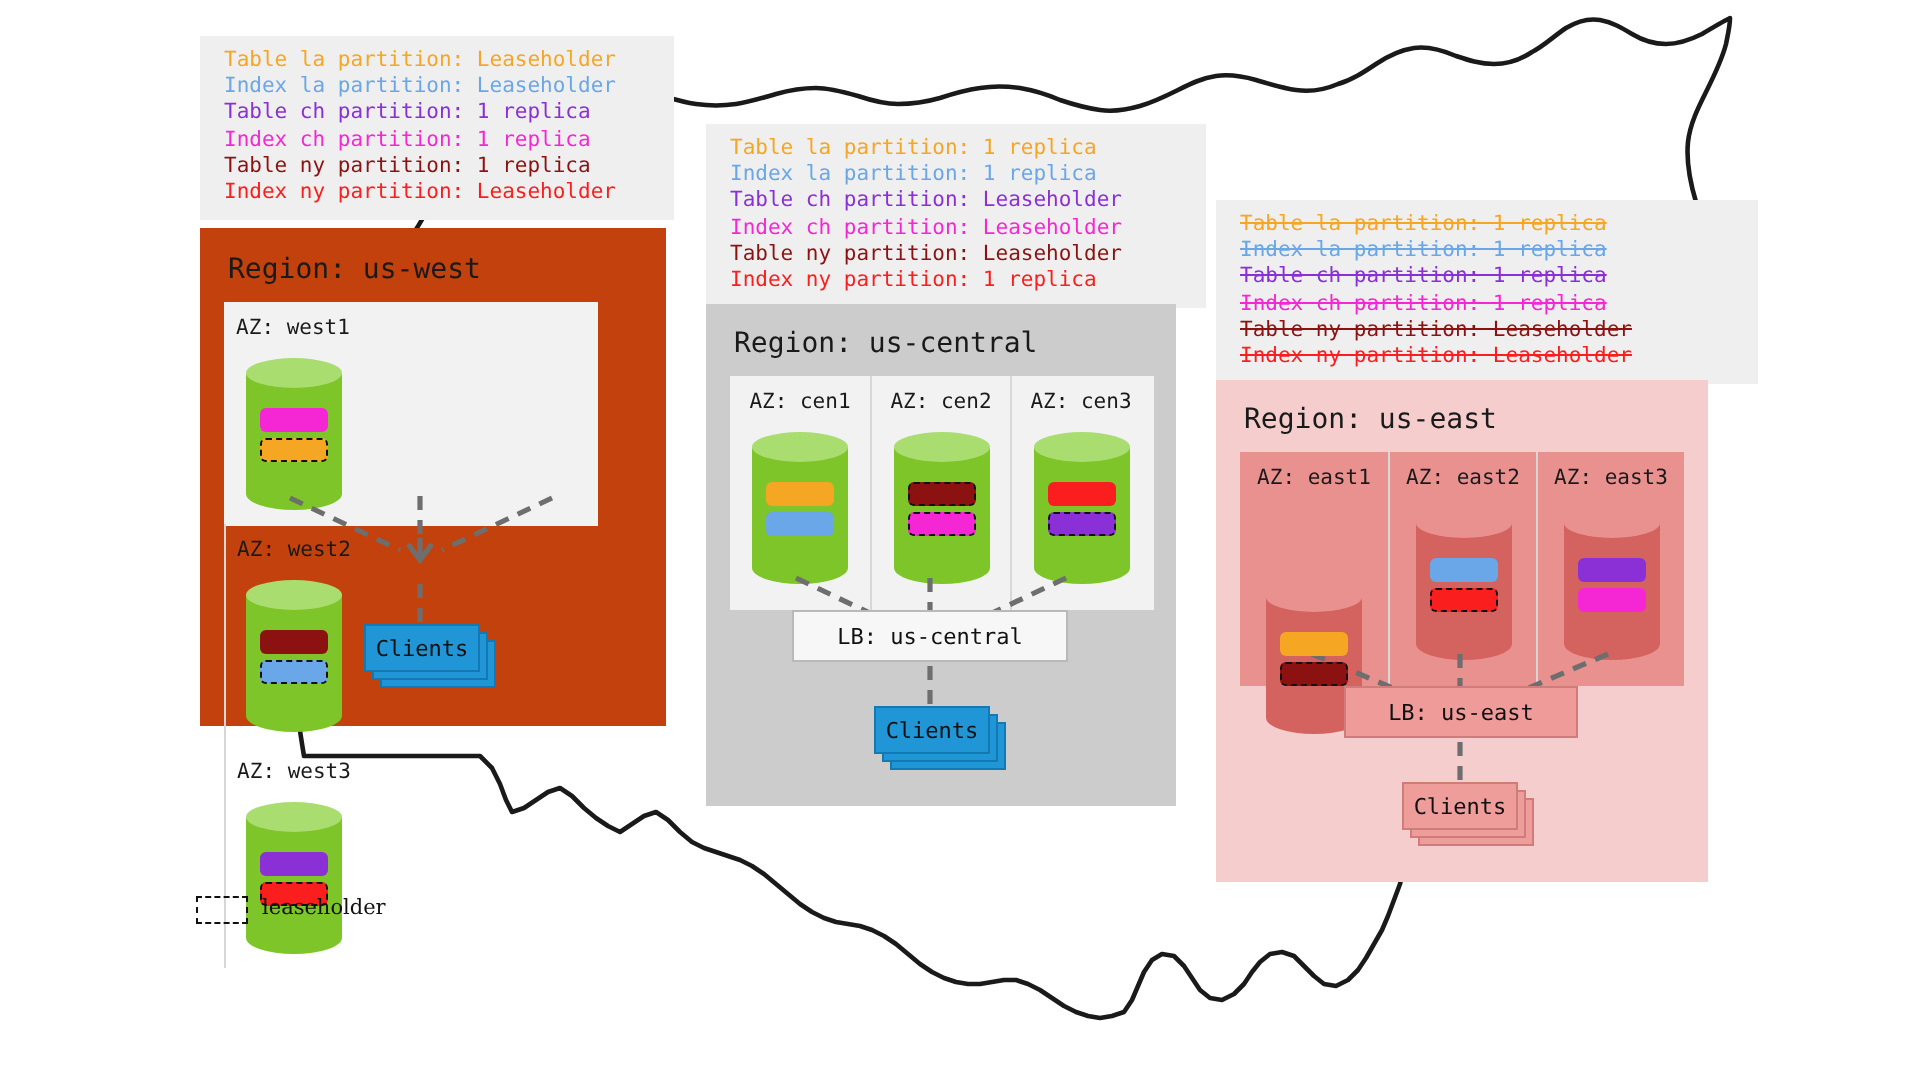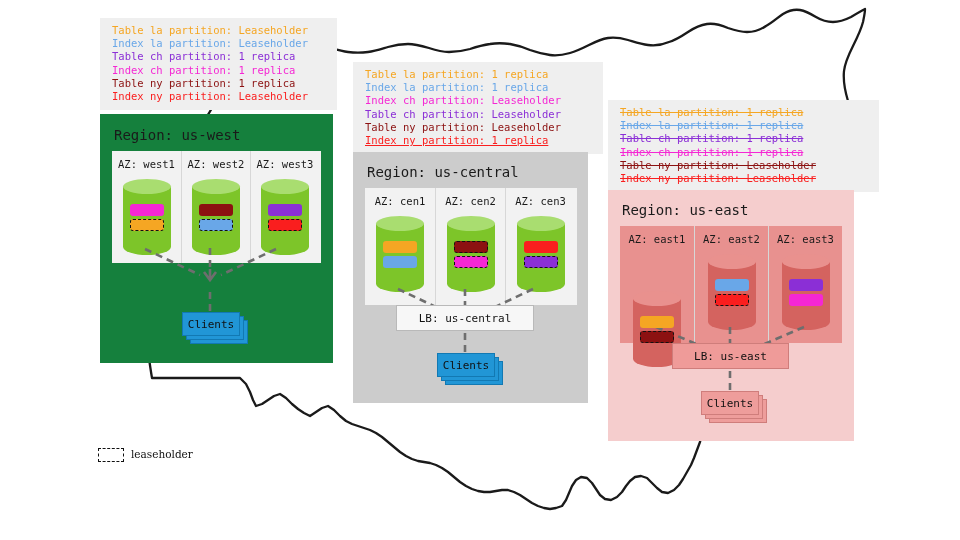--- a/index.html
+++ b/index.html
@@ -174,23 +174,23 @@
 </svg>
 
 <div class="legend-box" style="left:100px;top:18px;width:215px;">
     <span class="l" style="color: rgb(245, 166, 35);">Table la partition: Leaseholder</span>
     <span class="l" style="color: rgb(105, 167, 232);">Index la partition: Leaseholder</span>
     <span class="l" style="color: rgb(139, 47, 214);">Table ch partition: 1 replica</span>
     <span class="l" style="color: rgb(245, 39, 212);">Index ch partition: 1 replica</span>
     <span class="l" style="color: rgb(140, 17, 17);">Table ny partition: 1 replica</span>
     <span class="l" style="color: rgb(250, 30, 30);">Index ny partition: Leaseholder</span>
   </div>
-<div class="region" style="left:100px;top:114px;width:233px;height:249px;background:#15803d;">
+<div class="region" style="left:100px;top:114px;width:233px;height:249px;background:#c2410c;">
   <div class="region-title" style="left:14px;top:13px;">Region: us-west</div>
-  <div class="az-strip" style="left:12px;top:37px;width:209px;height:112px;background:#f2f2f2;">
+  <div class="az-strip" style="left:12px;top:37px;width:187px;height:112px;background:#f2f2f2;flex-direction:column;">
       <div class="az" style="width: 69px;">
         <div class="az-label">AZ: west1</div>
         <div class="cyl" style="width: 48px; height: 83px;">
           <div class="cyl-body" style="top: 7.5px; width: 48px; height: 68px; background: rgb(125, 197, 41);"></div>
           <div class="cyl-top" style="width: 48px; height: 15px; background: rgb(169, 221, 112);"></div>
           <div class="bars" style="top: 25px;">
             <div class="bar" style="width: 34px; height: 12px; background: rgb(245, 39, 212);"></div>
             <div class="bar lease" style="width: 34px; height: 12px; background: rgb(245, 166, 35);"></div>
           </div>
         </div>
@@ -228,24 +228,24 @@
   <div class="clients-stack" style="left:82px;top:198px;width:70px;height:34px;">
     <div class="sh" style="left:8px;top:8px;width:58px;height:24px;background:#2196d6;border:1px solid #1279b3;"></div>
     <div class="sh" style="left:4px;top:4px;width:58px;height:24px;background:#2196d6;border:1px solid #1279b3;"></div>
     <div class="clients-box" style="left:0;top:0;width:58px;height:24px;background:#2196d6;border:1px solid #1279b3;">Clients</div>
   </div>
 </div>
 
 <div class="legend-box" style="left:353px;top:62px;width:228px;">
     <span class="l" style="color: rgb(245, 166, 35);">Table la partition: 1 replica</span>
     <span class="l" style="color: rgb(105, 167, 232);">Index la partition: 1 replica</span>
+    <span class="l" style="color: rgb(139, 47, 214);">Table ch partition: Leaseholder</span>
     <span class="l" style="color: rgb(245, 39, 212);">Index ch partition: Leaseholder</span>
-    <span class="l" style="color: rgb(139, 47, 214);">Table ch partition: Leaseholder</span>
     <span class="l" style="color: rgb(140, 17, 17);">Table ny partition: Leaseholder</span>
-    <span class="l" style="color: rgb(250, 30, 30); text-decoration: underline;">Index ny partition: 1 replica</span>
+    <span class="l" style="color: rgb(250, 30, 30);">Index ny partition: 1 replica</span>
   </div>
 <div class="region" style="left:353px;top:152px;width:235px;height:251px;background:#cccccc;">
   <div class="region-title" style="left:14px;top:12px;">Region: us-central</div>
   <div class="az-strip" style="left:12px;top:36px;width:212px;height:117px;background:#f2f2f2;">
       <div class="az" style="width: 70px;">
         <div class="az-label">AZ: cen1</div>
         <div class="cyl" style="width: 48px; height: 83px;">
           <div class="cyl-body" style="top: 7.5px; width: 48px; height: 68px; background: rgb(125, 197, 41);"></div>
           <div class="cyl-top" style="width: 48px; height: 15px; background: rgb(169, 221, 112);"></div>
           <div class="bars" style="top: 25px;">

